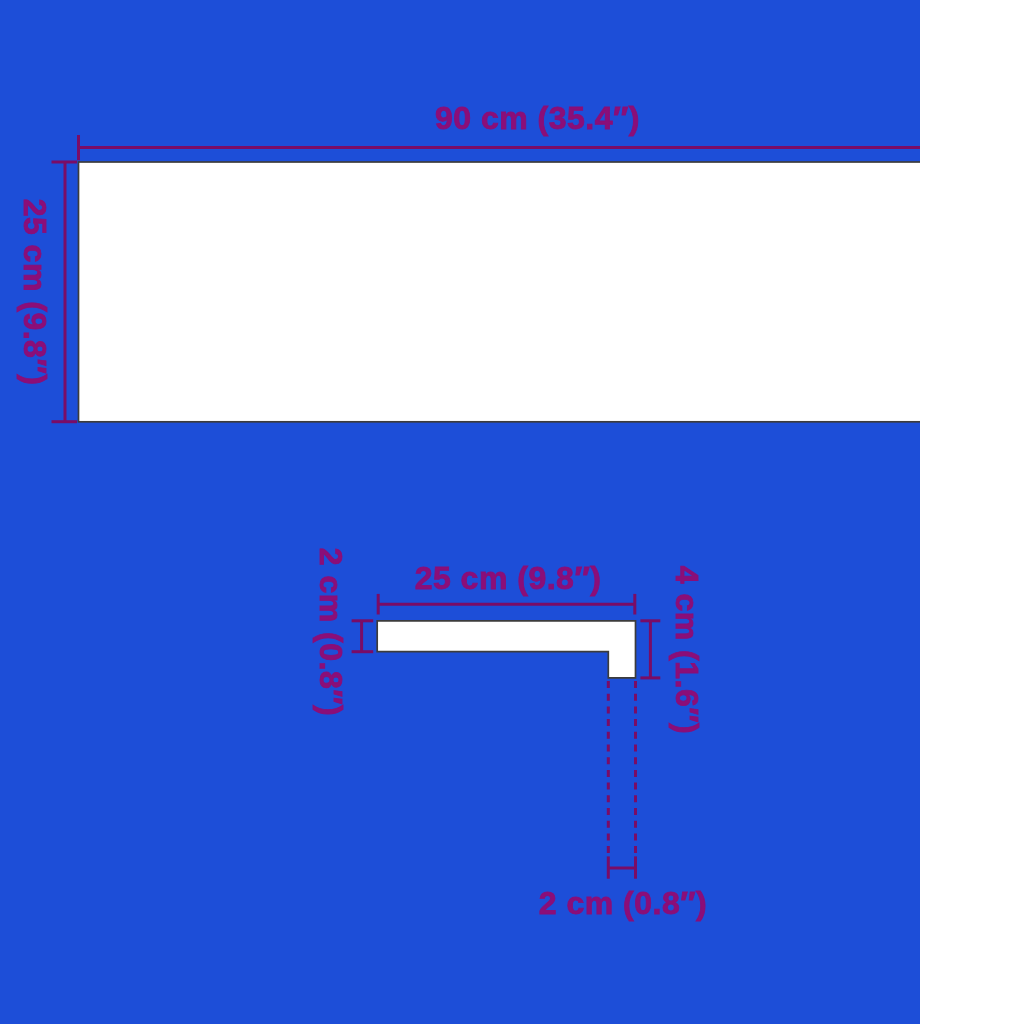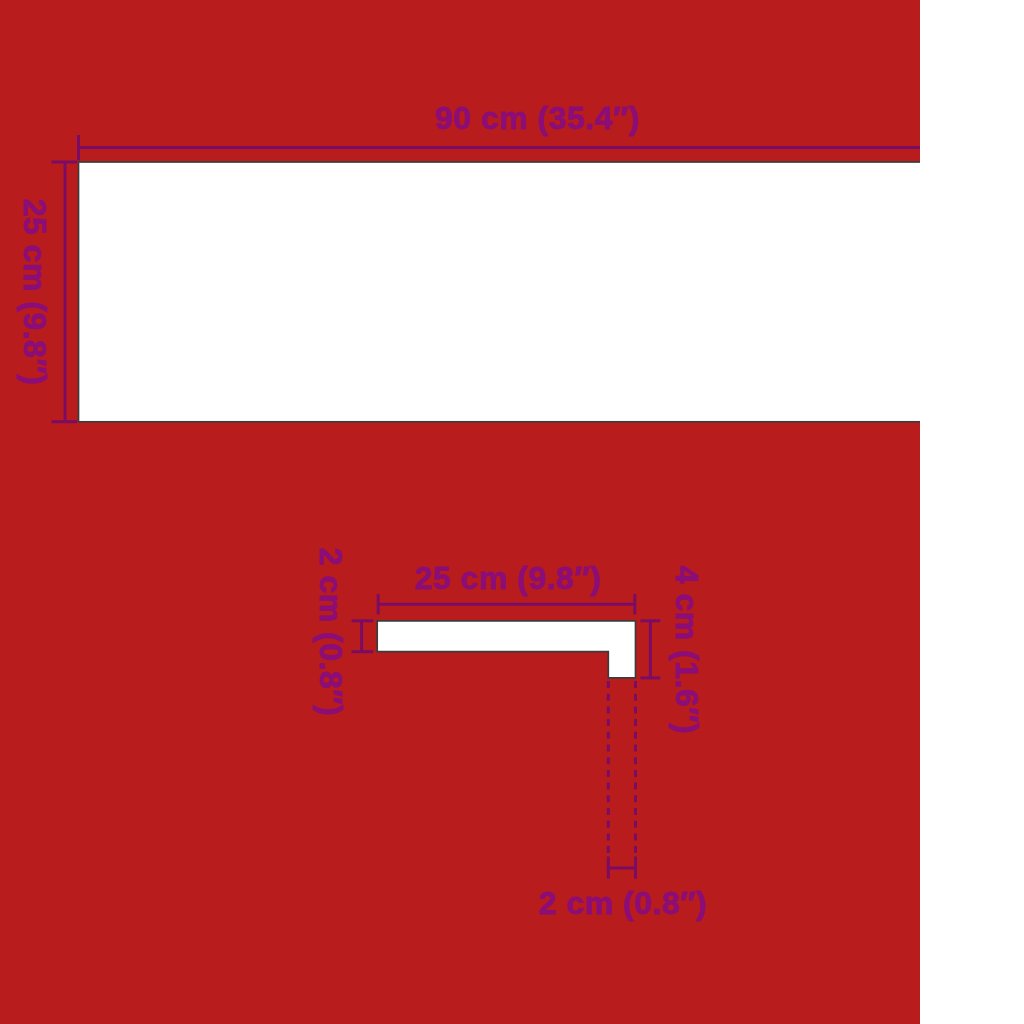--- a/index.html
+++ b/index.html
@@ -1,16 +1,16 @@
 <!DOCTYPE html>
 <html><head>
 <meta charset="utf-8">
 <style>
   html,body{margin:0;padding:0;background:#ffffff;}
-  .page{position:relative;width:920px;height:1024px;background:#b91c1c;overflow:hidden;}
+  .page{position:relative;width:920px;height:1024px;background:#1d4ed8;overflow:hidden;}
   svg{display:block;}
   text{font-family:"Liberation Sans", sans-serif;font-weight:bold;font-size:32px;fill:#8B0E78;letter-spacing:0.5px;stroke:#8B0E78;stroke-width:0.9;}
 </style>
 </head>
 <body>
 <div class="page">
 <svg width="1024" height="1024" viewBox="0 0 1024 1024">
 
   <rect x="78.5" y="162" width="927.9" height="259.8" fill="#ffffff" stroke="#3c3c3c" stroke-width="1.7"></rect>
 

